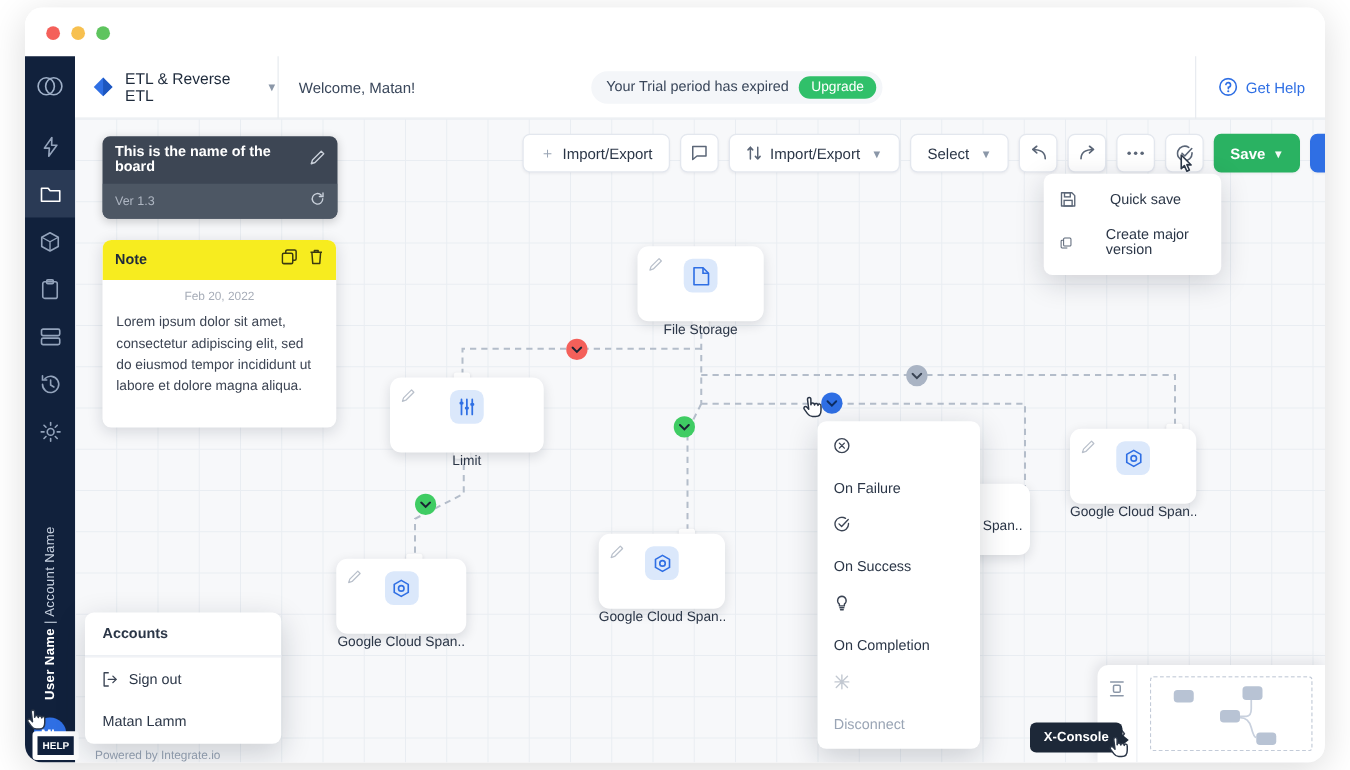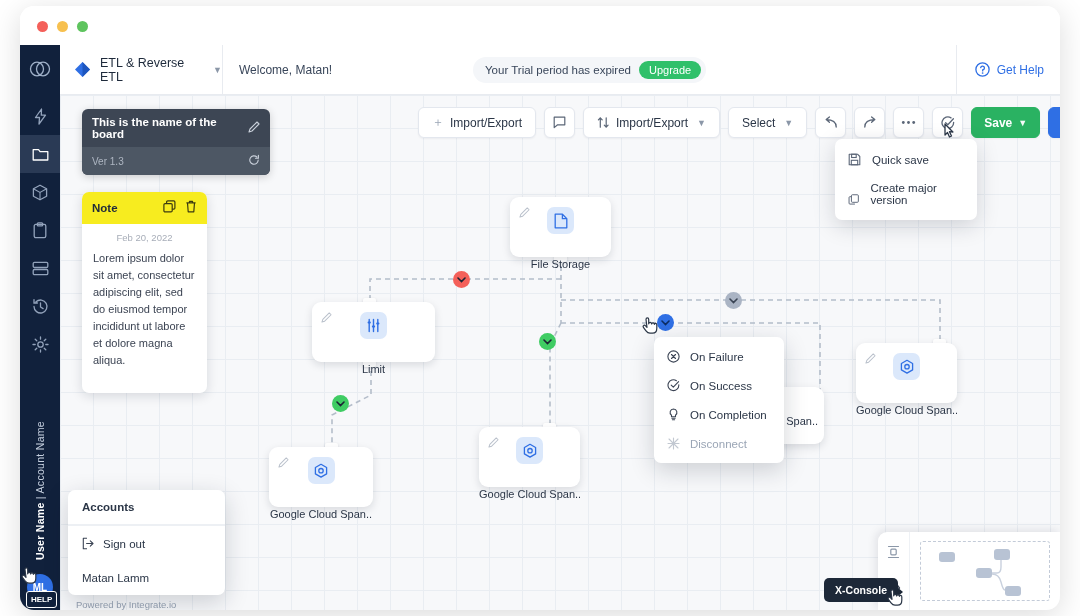--- a/index.html
+++ b/index.html
@@ -68,21 +68,21 @@
     background: #2f6fe4; color: #fff;
     font-size: 10px; font-weight: bold;
     display: flex; align-items: center; justify-content: center;
     margin-bottom: 10px;
   }
   .help-badge {
     position: absolute; left: 6px; bottom: 2px;
     background: #11213c; color: #fff;
     font-size: 8px; font-weight: bold;
     padding: 3px 4px; border-radius: 3px;
-    border: 1px solid #ffffff;
+    border: 4px solid #ffffff;
     margin-top: 40px;
   }
 
   
   .topbar {
     position: absolute; left: 40px; top: 39px;
     width: 1000px; height: 50px;
     background: #ffffff;
     border-bottom: 1px solid #e8ebf0;
     display: flex; align-items: center;
@@ -165,29 +165,29 @@
   .save-menu {
     position: absolute; left: 815px; top: 133px;
     width: 142px;
     background: #ffffff;
     border-radius: 7px;
     box-shadow: 0 6px 22px rgba(16,24,40,.17);
     padding: 6px 0;
     z-index: 60;
   }
   .save-menu .mi {
-    display: flex; align-items: flex-end; gap: 11px;
+    display: flex; align-items: center; gap: 27px;
     padding: 8px 13px;
     font-size: 11.5px; color: #2b3647;
   }
 
   
   .note {
     position: absolute; left: 62px; top: 186px;
-    width: 125px;
+    width: 187px;
     border-radius: 7px;
     box-shadow: 0 3px 12px rgba(16,24,40,.14);
     overflow: hidden; z-index: 15;
     background: #ffffff;
   }
   .note-head {
     background: #f7ec1f;
     display: flex; align-items: center; justify-content: space-between;
     padding: 7px 10px;
   }
@@ -238,22 +238,22 @@
   .ctx {
     position: absolute; left: 634px; top: 331px;
     width: 130px;
     background: #ffffff;
     border-radius: 7px;
     box-shadow: 0 7px 24px rgba(16,24,40,.19);
     padding: 5px 0;
     z-index: 55;
   }
   .ctx .mi {
-    display: flex; align-items: center; gap: 10px;
-    padding: 8px 13px; font-size: 11.5px; color: #2b3647;
+    display: flex; align-items: flex-start; gap: 22px;
+    padding: 8px 13px; font-size: 11.5px; color: #2b3647; flex-direction: column;
   }
   .ctx .mi.dis { color: #9aa5b5; }
 
   
   .accounts {
     position: absolute; left: 48px; top: 484px;
     width: 157px;
     background: #ffffff;
     border-radius: 7px;
     box-shadow: 0 7px 24px rgba(16,24,40,.19);

